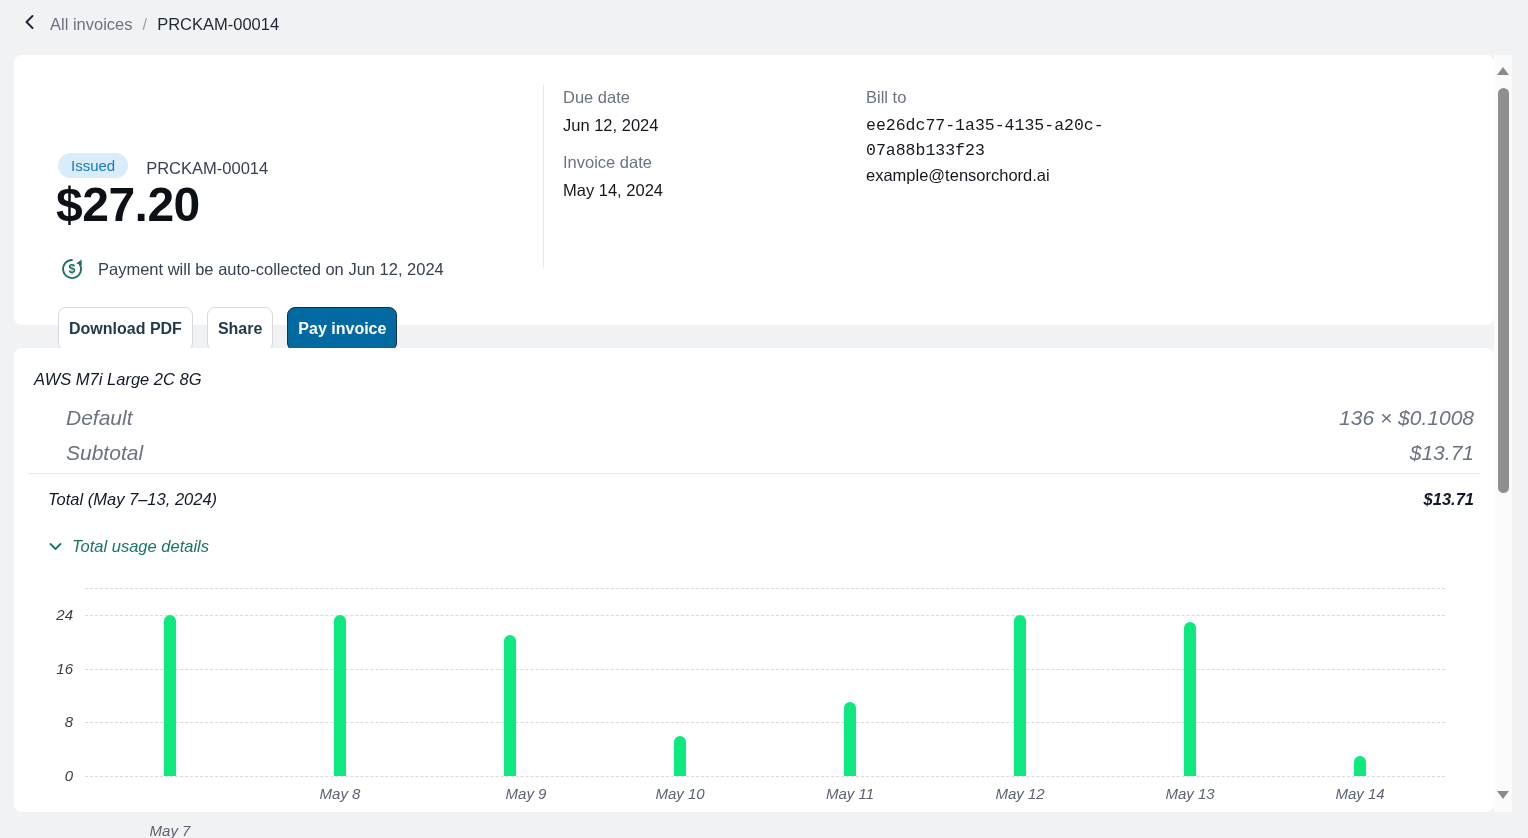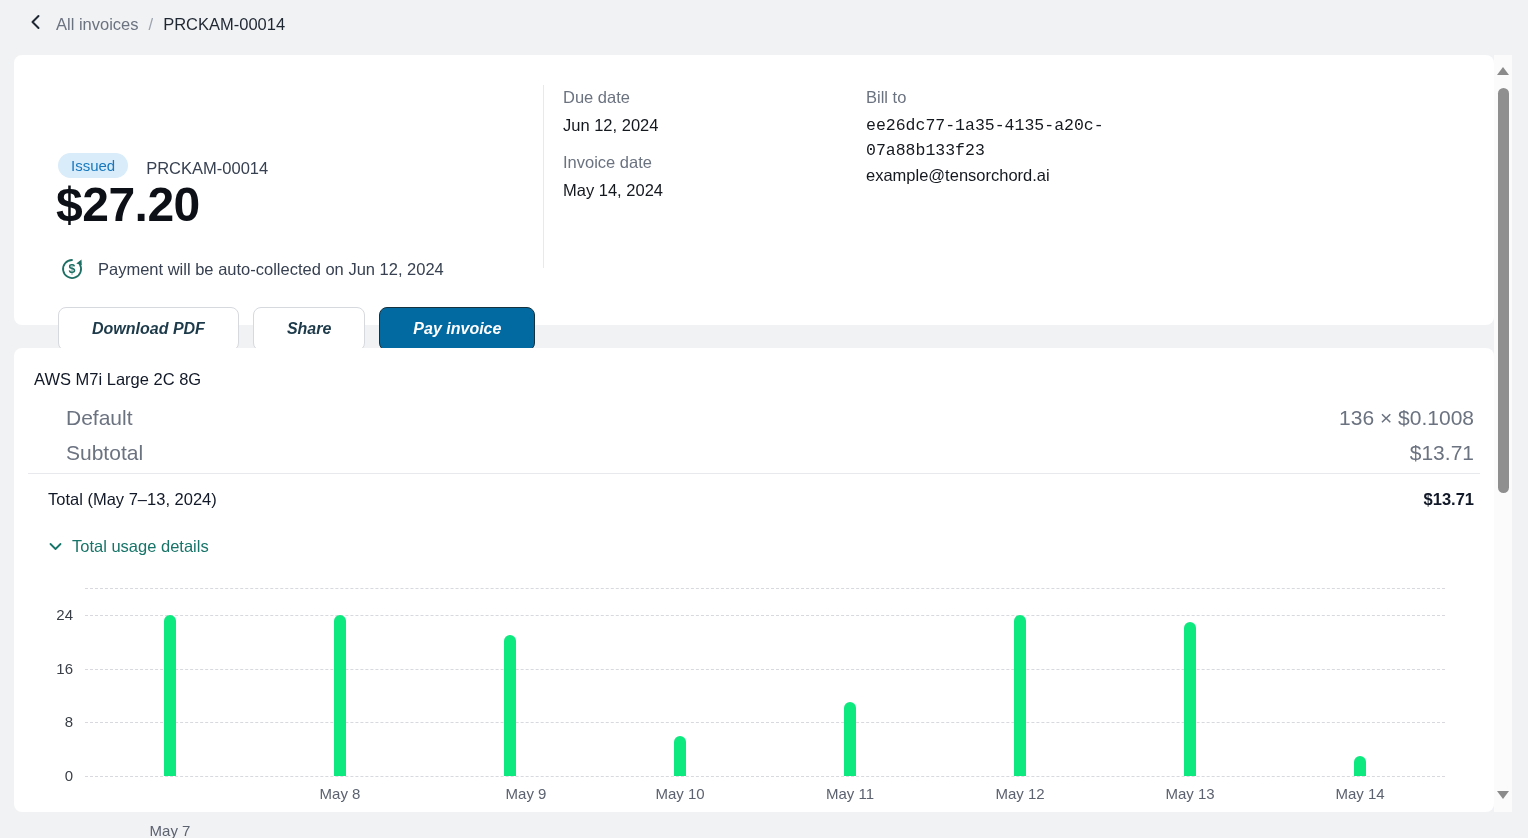--- a/index.html
+++ b/index.html
@@ -1,38 +1,38 @@
 <!DOCTYPE html>
 <html><head>
 <meta charset="utf-8">
 <style>
   * { margin:0; padding:0; box-sizing:border-box; }
   html,body { width:1528px; height:838px; overflow:hidden; }
   body { font-family:"Liberation Sans","DejaVu Sans",sans-serif; background:#f1f2f4; color:#18202a; }
   .page { position:relative; width:1528px; height:838px; }
 
   
-  .breadcrumb { position:absolute; top:0; left:0; width:100%; height:48px; display:flex; align-items:center; padding-left:24px; font-size:16.5px; }
+  .breadcrumb { position:absolute; top:0; left:0; width:100%; height:48px; display:flex; align-items:center; padding-left:18px; font-size:16.5px; }
   .back-btn { width:24px; height:24px; display:flex; align-items:center; justify-content:center; cursor:pointer; margin-right:8px; }
   .crumb-muted { color:#6b7280; }
   .crumb-sep { color:#9ca3af; margin:0 10px; }
   .crumb-current { color:#1f2733; font-weight:500; }
 
   .card { position:absolute; background:#ffffff; border-radius:8px; }
   #card-summary { left:14px; top:55px; width:1480px; height:270px; }
-  #card-items   { left:14px; top:348px; width:1480px; height:464px; }
+  #card-items   { left:14px; top:348px; width:1480px; height:464px;font-style:italic; }
 
   
   .badge-row { position:absolute; left:44px; top:86px; display:flex; align-items:flex-end;margin-top:12px; }
   .status-badge { background:#d9ecf9; color:#1878be; font-size:15px; padding:4px 13px; border-radius:999px; }
   .invoice-number { margin-left:18px; font-size:16.5px; color:#374151; }
   .amount { position:absolute; left:42px; top:122px; font-size:48px; font-weight:600; letter-spacing:-0.5px; color:#0d1117; }
   .auto-note { position:absolute; left:46px; top:202px; display:flex; align-items:center; gap:14px; font-size:16.5px; color:#374151; }
   .btn-row { position:absolute; left:44px; top:252px; display:flex; gap:14px; }
-  .btn { font-family:inherit; font-size:16px; font-weight:600; padding:0 33px; height:44px; border-radius:8px; cursor:pointer;font-style:italic; }
+  .btn { font-family:inherit; font-size:16px; font-weight:600; padding:0 10px; height:44px; border-radius:8px; cursor:pointer; }
   .btn-secondary { background:#ffffff; border:1px solid #d6d9de; color:#1d3a4a; }
   .btn-primary { background:#0369a1; border:1px solid #15323e; color:#ffffff; }
 
   .v-divider { position:absolute; left:529px; top:30px; width:1px; height:183px; background:#e7e9ec; }
 
   
   .col-dates { position:absolute; left:549px; top:33px; width:260px; font-size:16.5px; }
   .col-bill  { position:absolute; left:852px; top:33px; width:248px; font-size:16.5px; }
   .field-label { color:#6b7280; margin-bottom:6px; }
   .field-value { color:#14181f; margin-bottom:15px; line-height:25px; }

